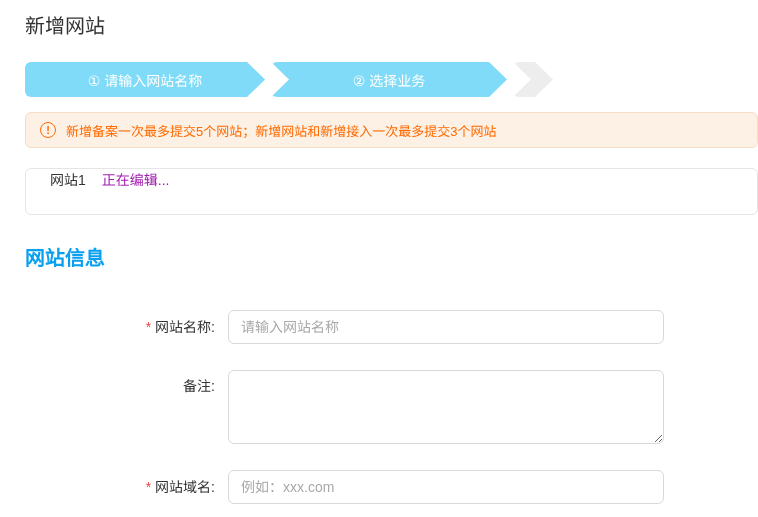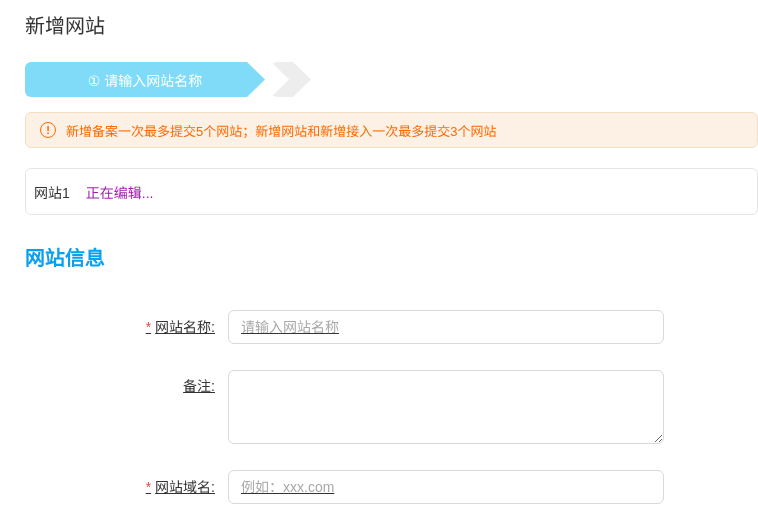--- a/index.html
+++ b/index.html
@@ -89,44 +89,42 @@
   }
   .notice-icon::after { content: "!"; }
 
   
   .site-card {
     margin: 20px 6px 0 25px;
     width: 733px;
     height: 47px;
     border: 1px solid #e5e5e5;
     display: flex;
-    align-items: center;
     gap: 16px;
-    padding: 0 8px;
+    padding: 0 24px;
     font-size: 14px;
   }
   .site-card-name { color: #333; }
   .site-card-status { color: #a21caf; cursor: pointer; }
 
   
   .section-title {
     margin: 33px 0 0 25px;
     font-size: 20px;
     font-weight: 700;
     color: #0aa0f0;
     line-height: 20px;
   }
 
   
   .form { margin-top: 42px; }
   .form-row {
     display: flex;
     align-items: center;
     margin: 0 0 26px 25px;
-    text-decoration: underline;
   }
   .form-row-top { align-items: flex-start; }
   .form-label {
     flex: 0 0 auto;
     width: 190px;
     text-align: right;
     font-size: 14px;
     color: #333;
     line-height: 32px;
   }
@@ -154,20 +152,23 @@
 <body>
 
 <div class="page">
 
   <h1 class="page-title">新增网站</h1>
 
   <div class="stepper">
     <div class="step step-first">
       <span>① 请输入网站名称</span>
     </div>
+    <div class="step step-mid">
+      <span>② 选择业务</span>
+    </div>
     <div class="step step-upcoming"></div>
   </div>
 
   <div class="notice">
     <span class="notice-icon"></span>
     <span>新增备案一次最多提交5个网站；新增网站和新增接入一次最多提交3个网站</span>
   </div>
 
   <div class="site-card">
     <span class="site-card-name">网站1</span>

